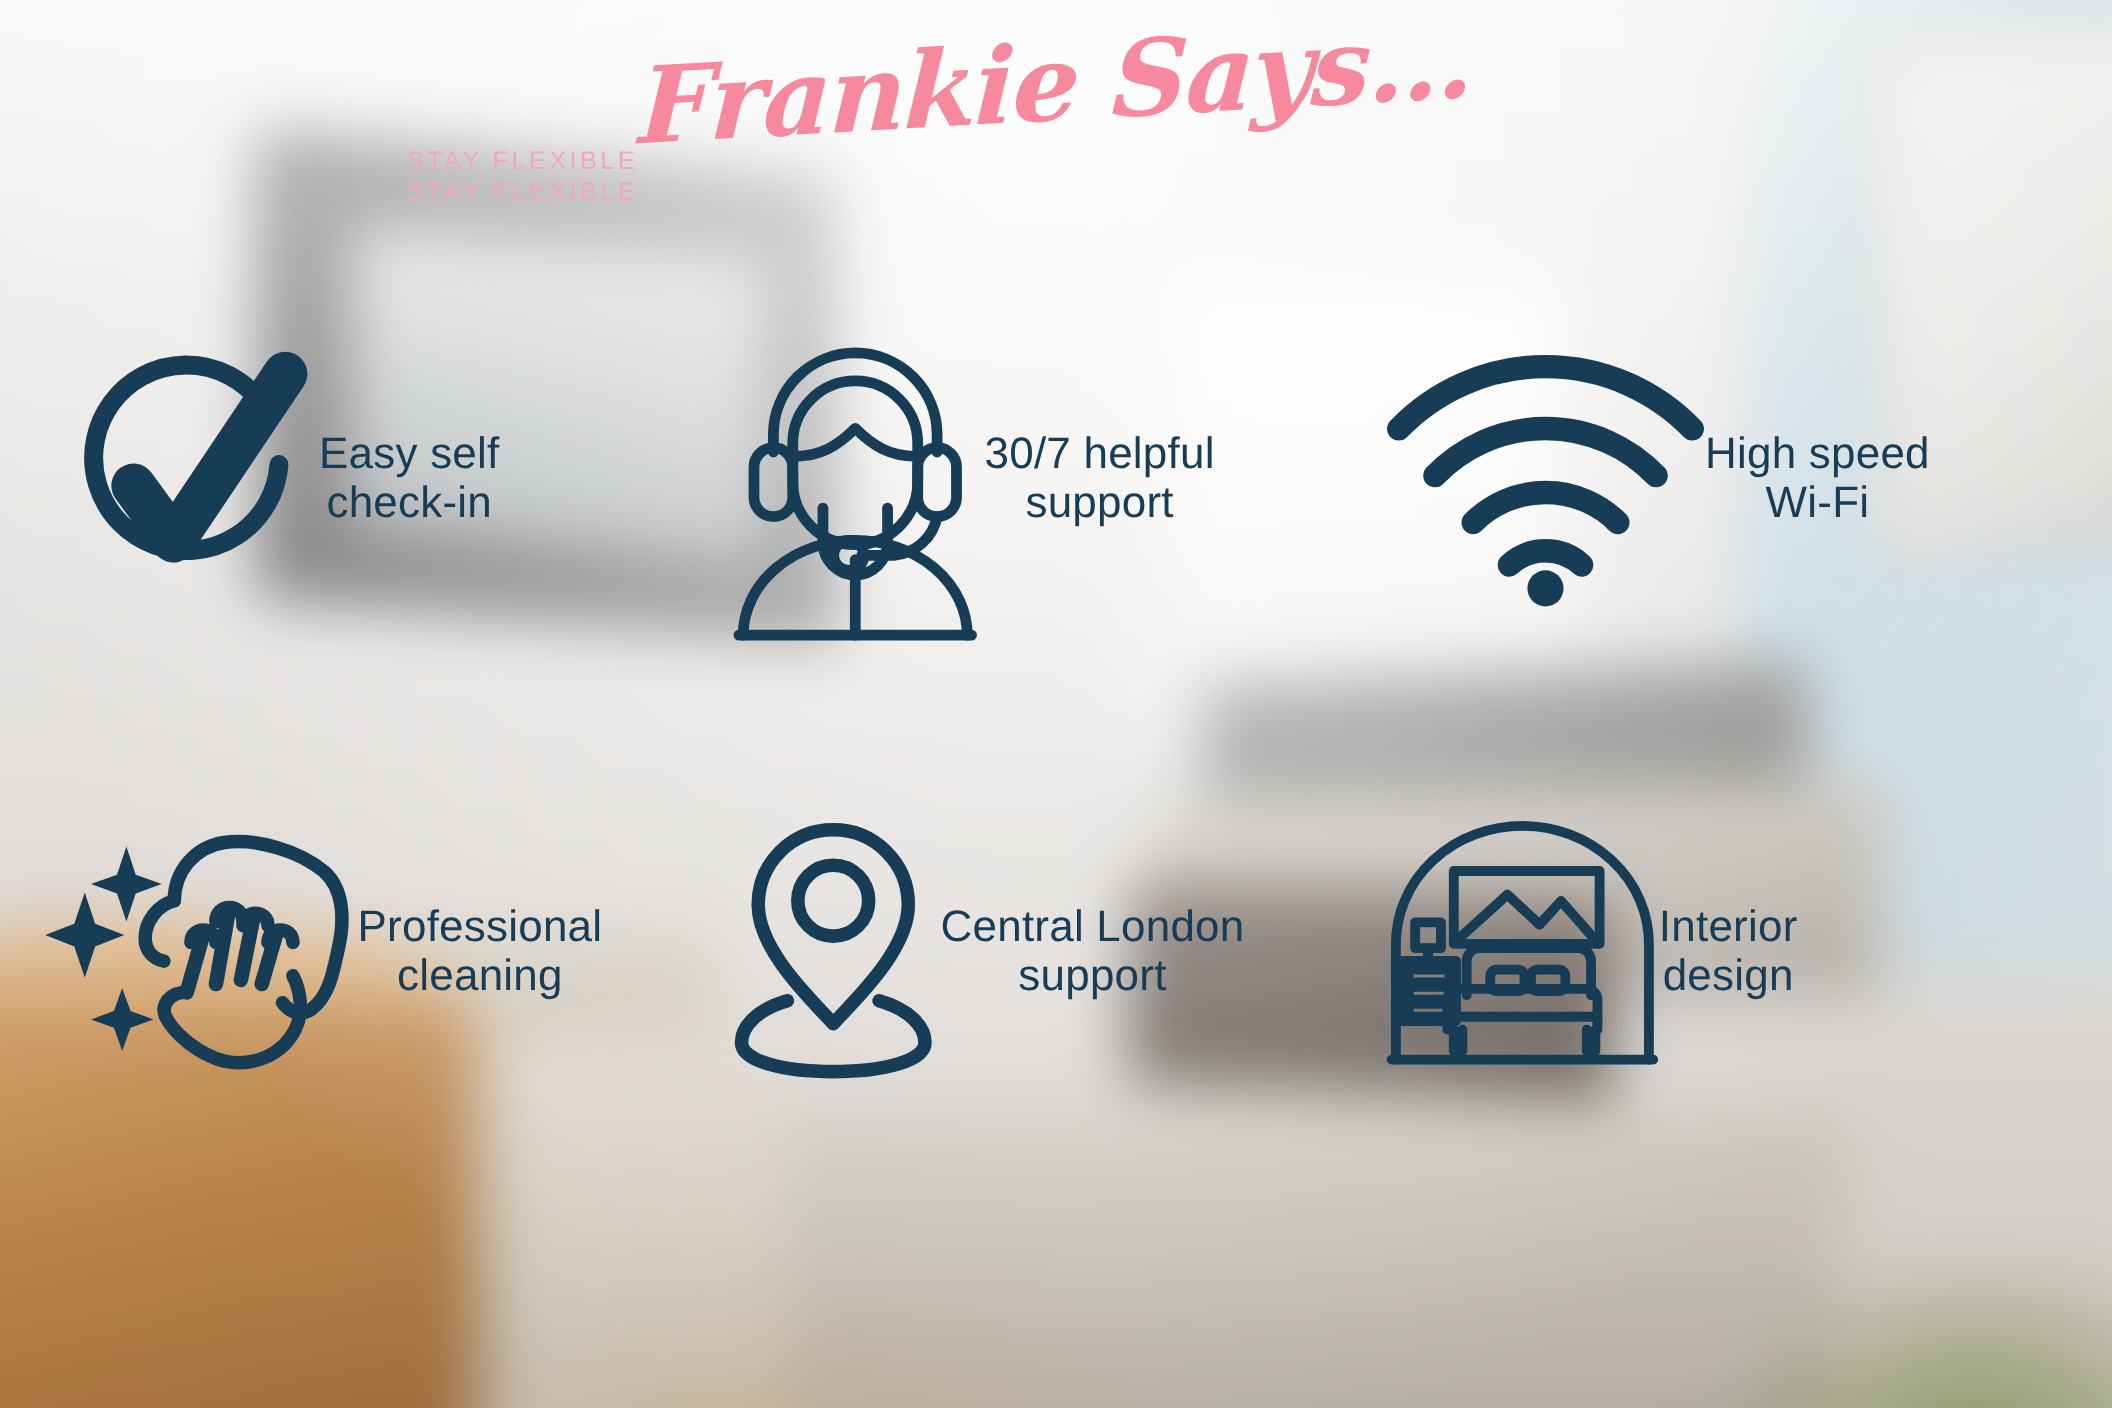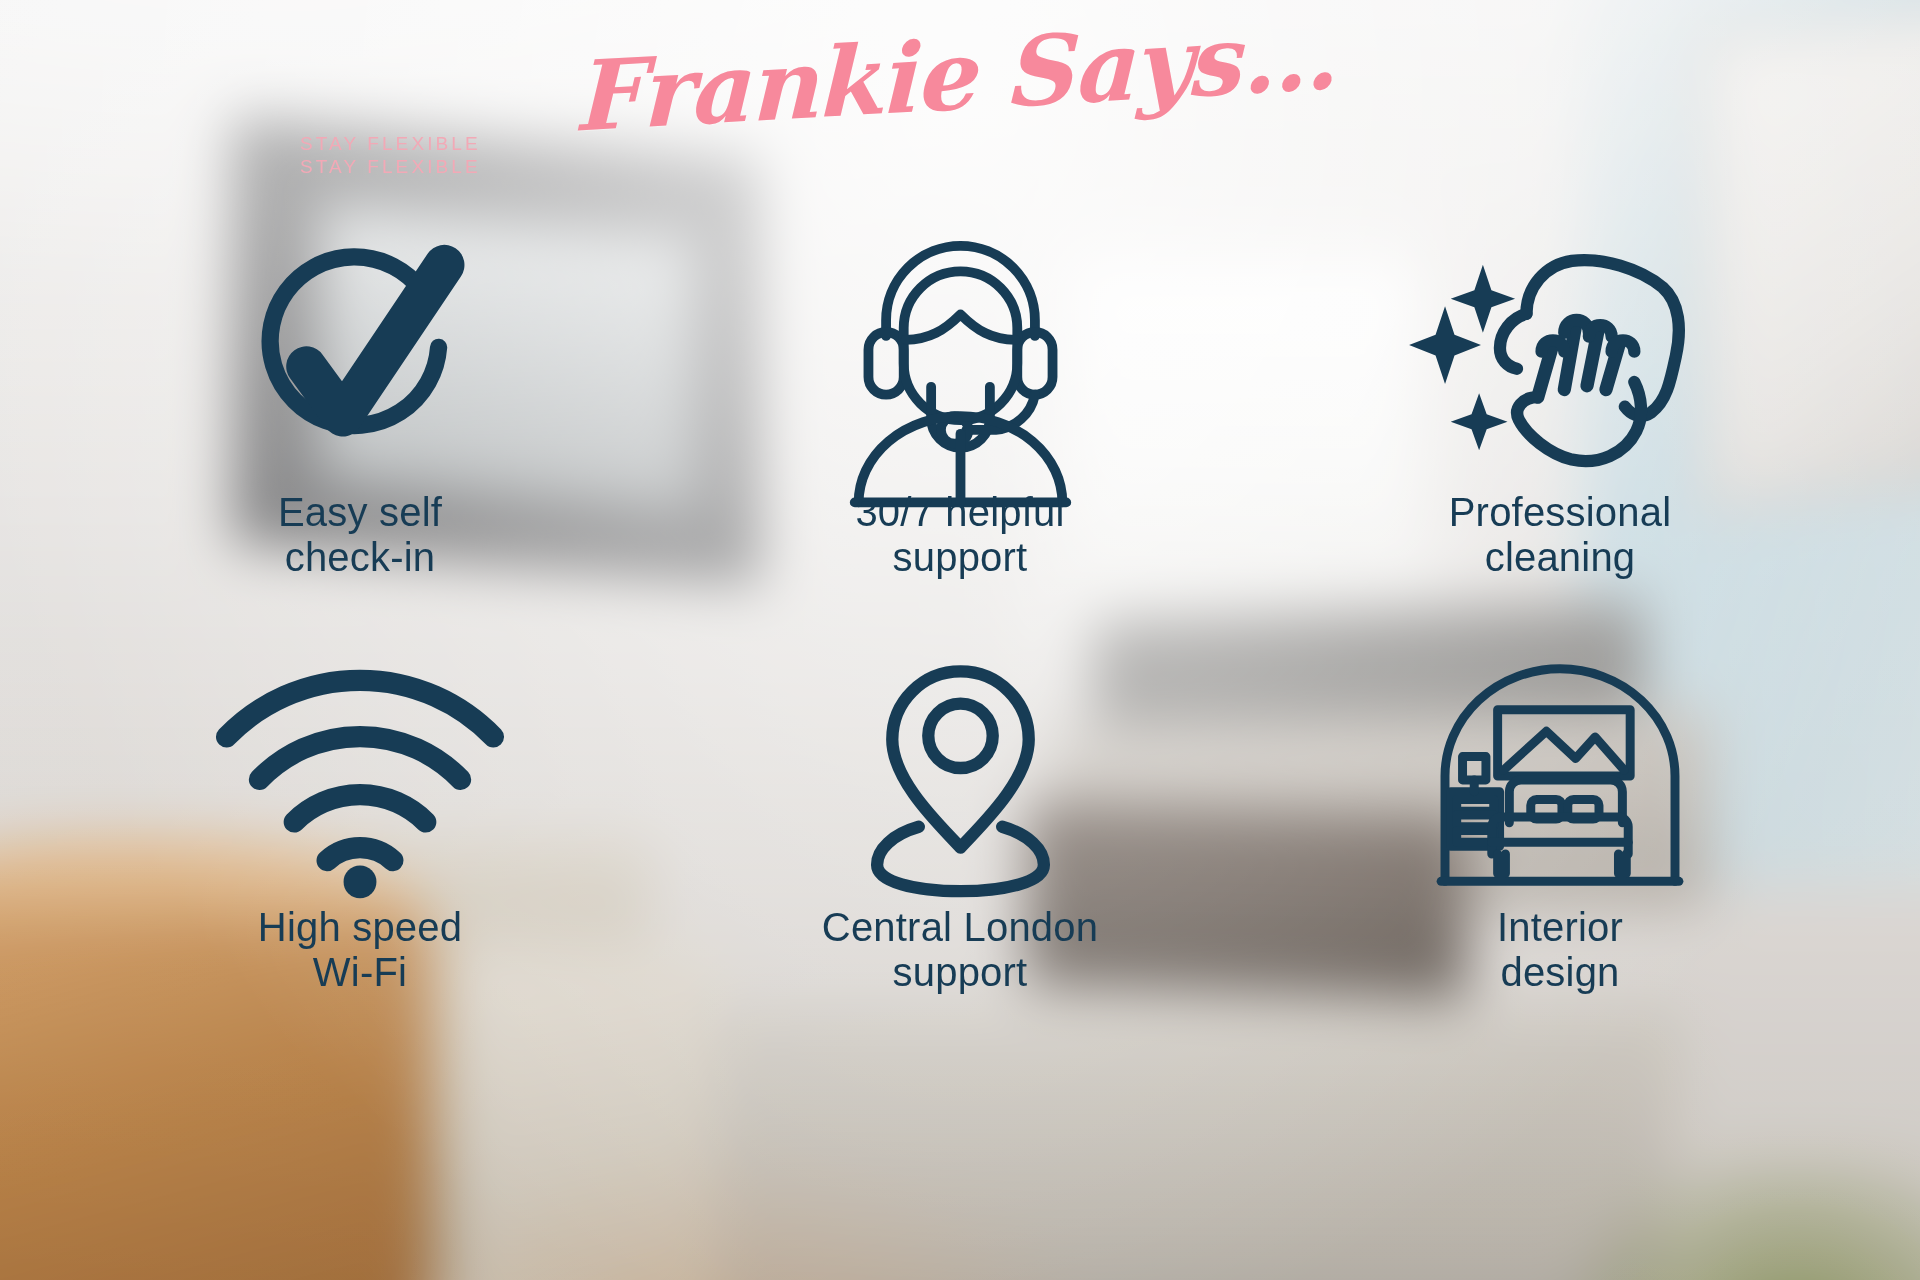--- a/index.html
+++ b/index.html
@@ -160,43 +160,43 @@
     font-size: 96px;
     line-height: 1;
     color: #F7899C;
     letter-spacing: -2px;
     transform: rotate(-3.2deg) skewX(-6deg);
     text-shadow: 0 1px 0 rgba(255,255,255,0.35);
   }
   #tagline {
     margin-top: 8px;
     margin-left: 300px;
-    font-size: 19px;
+    font-size: 23px;
     line-height: 1.22;
     letter-spacing: 3.1px;
     color: #F2A9B6;
     font-weight: normal;
-    text-align: left;
+    text-align: right;
     width: 280px;
   }
   #tagline span { display: block; white-space: nowrap; }
 
   
   #grid {
     position: absolute;
     left: 60px; right: 60px;
     top: 230px;
     display: grid;
     grid-template-columns: repeat(3, 1fr);
     grid-template-rows: repeat(2, 400px);
     row-gap: 30px;
   }
   .feature {
     display: flex;
-    flex-direction: column;
+    flex-direction: row;
     align-items: center;
     justify-content: flex-start;
   }
   .icon-wrap {
     height: 250px;
     display: flex;
     align-items: center;
     justify-content: center;
   }
   .icon-wrap svg { display: block; overflow: visible; }
@@ -283,64 +283,64 @@
 
             <path d="M8 135 A52 44 0 0 1 112 135"></path>
             <path d="M6 135 H114"></path>
             <path d="M60 100 V135"></path>
           </svg>
         </div>
         <div class="feature-label">30/7 helpful
 support</div>
       </div>
 
-      <div class="feature f-row1">
-        <div class="icon-wrap">
-          <svg width="265" height="235" viewBox="0 0 140 124" fill="none" stroke="#173C55" stroke-width="6.5" stroke-linecap="round" stroke-linejoin="round">
-
-            <path d="M29 14 L33.5 27.5 L46 32 L33.5 36.5 L29 50 L24.5 36.5 L12 32 L24.5 27.5 Z" fill="#173C55" stroke="none"></path>
-            <path d="M11 32 L16 47 L30 52.5 L16 58 L11 73 L6 58 L-8 52.5 L6 47 Z" fill="#173C55" stroke="none" transform="translate(-2,4)"></path>
-            <path d="M27 82 L31 93 L42 97 L31 101 L27 112 L23 101 L12 97 L23 93 Z" fill="#173C55" stroke="none"></path>
-
-            <path d="M52 40 C52 26 62 14 76 12 C92 10 112 16 124 26 C133 34 134 48 131 62
-                     C128 76 126 86 118 92 C112 96 107 93 104 89"></path>
-            <path d="M52 40 C44 42 38 50 38 58 C38 64 42 68 47 69"></path>
-
-            <path d="M66 56 L58 84" stroke-width="7"></path>
-            <path d="M78 46 L72 80" stroke-width="7"></path>
-            <path d="M90 48 L84 78" stroke-width="7"></path>
-            <path d="M101 56 L94 80" stroke-width="7"></path>
-
-            <path d="M60 60 C60 52 72 52 72 60"></path>
-            <path d="M72 50 C72 41 85 41 85 50"></path>
-            <path d="M85 52 C85 44 97 44 97 52"></path>
-            <path d="M97 60 C97 52 109 52 109 60"></path>
-
-            <path d="M58 84 C50 84 45 90 48 96 C52 104 64 114 76 117
-                     C90 120 104 114 110 102 C114 94 113 84 109 76"></path>
-          </svg>
-        </div>
-        <div class="feature-label">Professional
-cleaning</div>
-      </div>
-
       <div class="feature f-row2">
         <div class="icon-wrap">
           <svg width="290" height="225" viewBox="0 0 150 116" fill="none" stroke="#173C55" stroke-width="11" stroke-linecap="round">
             <path d="M6 37 A96 96 0 0 1 144 37"></path>
             <path d="M23 59 A72 72 0 0 1 127 59"></path>
             <path d="M41 81 A48 48 0 0 1 109 81"></path>
             <path d="M58 101 A25 25 0 0 1 92 101"></path>
             <circle cx="75" cy="112" r="8.5" fill="#173C55" stroke="none"></circle>
           </svg>
         </div>
         <div class="feature-label">High speed
 Wi-Fi</div>
       </div>
 
+      <div class="feature f-row1">
+        <div class="icon-wrap">
+          <svg width="265" height="235" viewBox="0 0 140 124" fill="none" stroke="#173C55" stroke-width="6.5" stroke-linecap="round" stroke-linejoin="round">
+
+            <path d="M29 14 L33.5 27.5 L46 32 L33.5 36.5 L29 50 L24.5 36.5 L12 32 L24.5 27.5 Z" fill="#173C55" stroke="none"></path>
+            <path d="M11 32 L16 47 L30 52.5 L16 58 L11 73 L6 58 L-8 52.5 L6 47 Z" fill="#173C55" stroke="none" transform="translate(-2,4)"></path>
+            <path d="M27 82 L31 93 L42 97 L31 101 L27 112 L23 101 L12 97 L23 93 Z" fill="#173C55" stroke="none"></path>
+
+            <path d="M52 40 C52 26 62 14 76 12 C92 10 112 16 124 26 C133 34 134 48 131 62
+                     C128 76 126 86 118 92 C112 96 107 93 104 89"></path>
+            <path d="M52 40 C44 42 38 50 38 58 C38 64 42 68 47 69"></path>
+
+            <path d="M66 56 L58 84" stroke-width="7"></path>
+            <path d="M78 46 L72 80" stroke-width="7"></path>
+            <path d="M90 48 L84 78" stroke-width="7"></path>
+            <path d="M101 56 L94 80" stroke-width="7"></path>
+
+            <path d="M60 60 C60 52 72 52 72 60"></path>
+            <path d="M72 50 C72 41 85 41 85 50"></path>
+            <path d="M85 52 C85 44 97 44 97 52"></path>
+            <path d="M97 60 C97 52 109 52 109 60"></path>
+
+            <path d="M58 84 C50 84 45 90 48 96 C52 104 64 114 76 117
+                     C90 120 104 114 110 102 C114 94 113 84 109 76"></path>
+          </svg>
+        </div>
+        <div class="feature-label">Professional
+cleaning</div>
+      </div>
+
       <div class="feature f-row2">
         <div class="icon-wrap">
           <svg width="195" height="235" viewBox="0 0 100 124" fill="none" stroke="#173C55" stroke-width="6.5" stroke-linecap="round" stroke-linejoin="round">
             <path d="M50 6 C30 6 14 22 14 42 C14 64 40 88 50 99 C60 88 86 64 86 42 C86 22 70 6 50 6 Z"></path>
             <circle cx="50" cy="40" r="17"></circle>
             <path d="M28 88 C14 92 6 100 6 108 C6 117 26 122 50 122 C74 122 94 117 94 108 C94 100 86 92 72 88"></path>
           </svg>
         </div>
         <div class="feature-label">Central London
 support</div>

